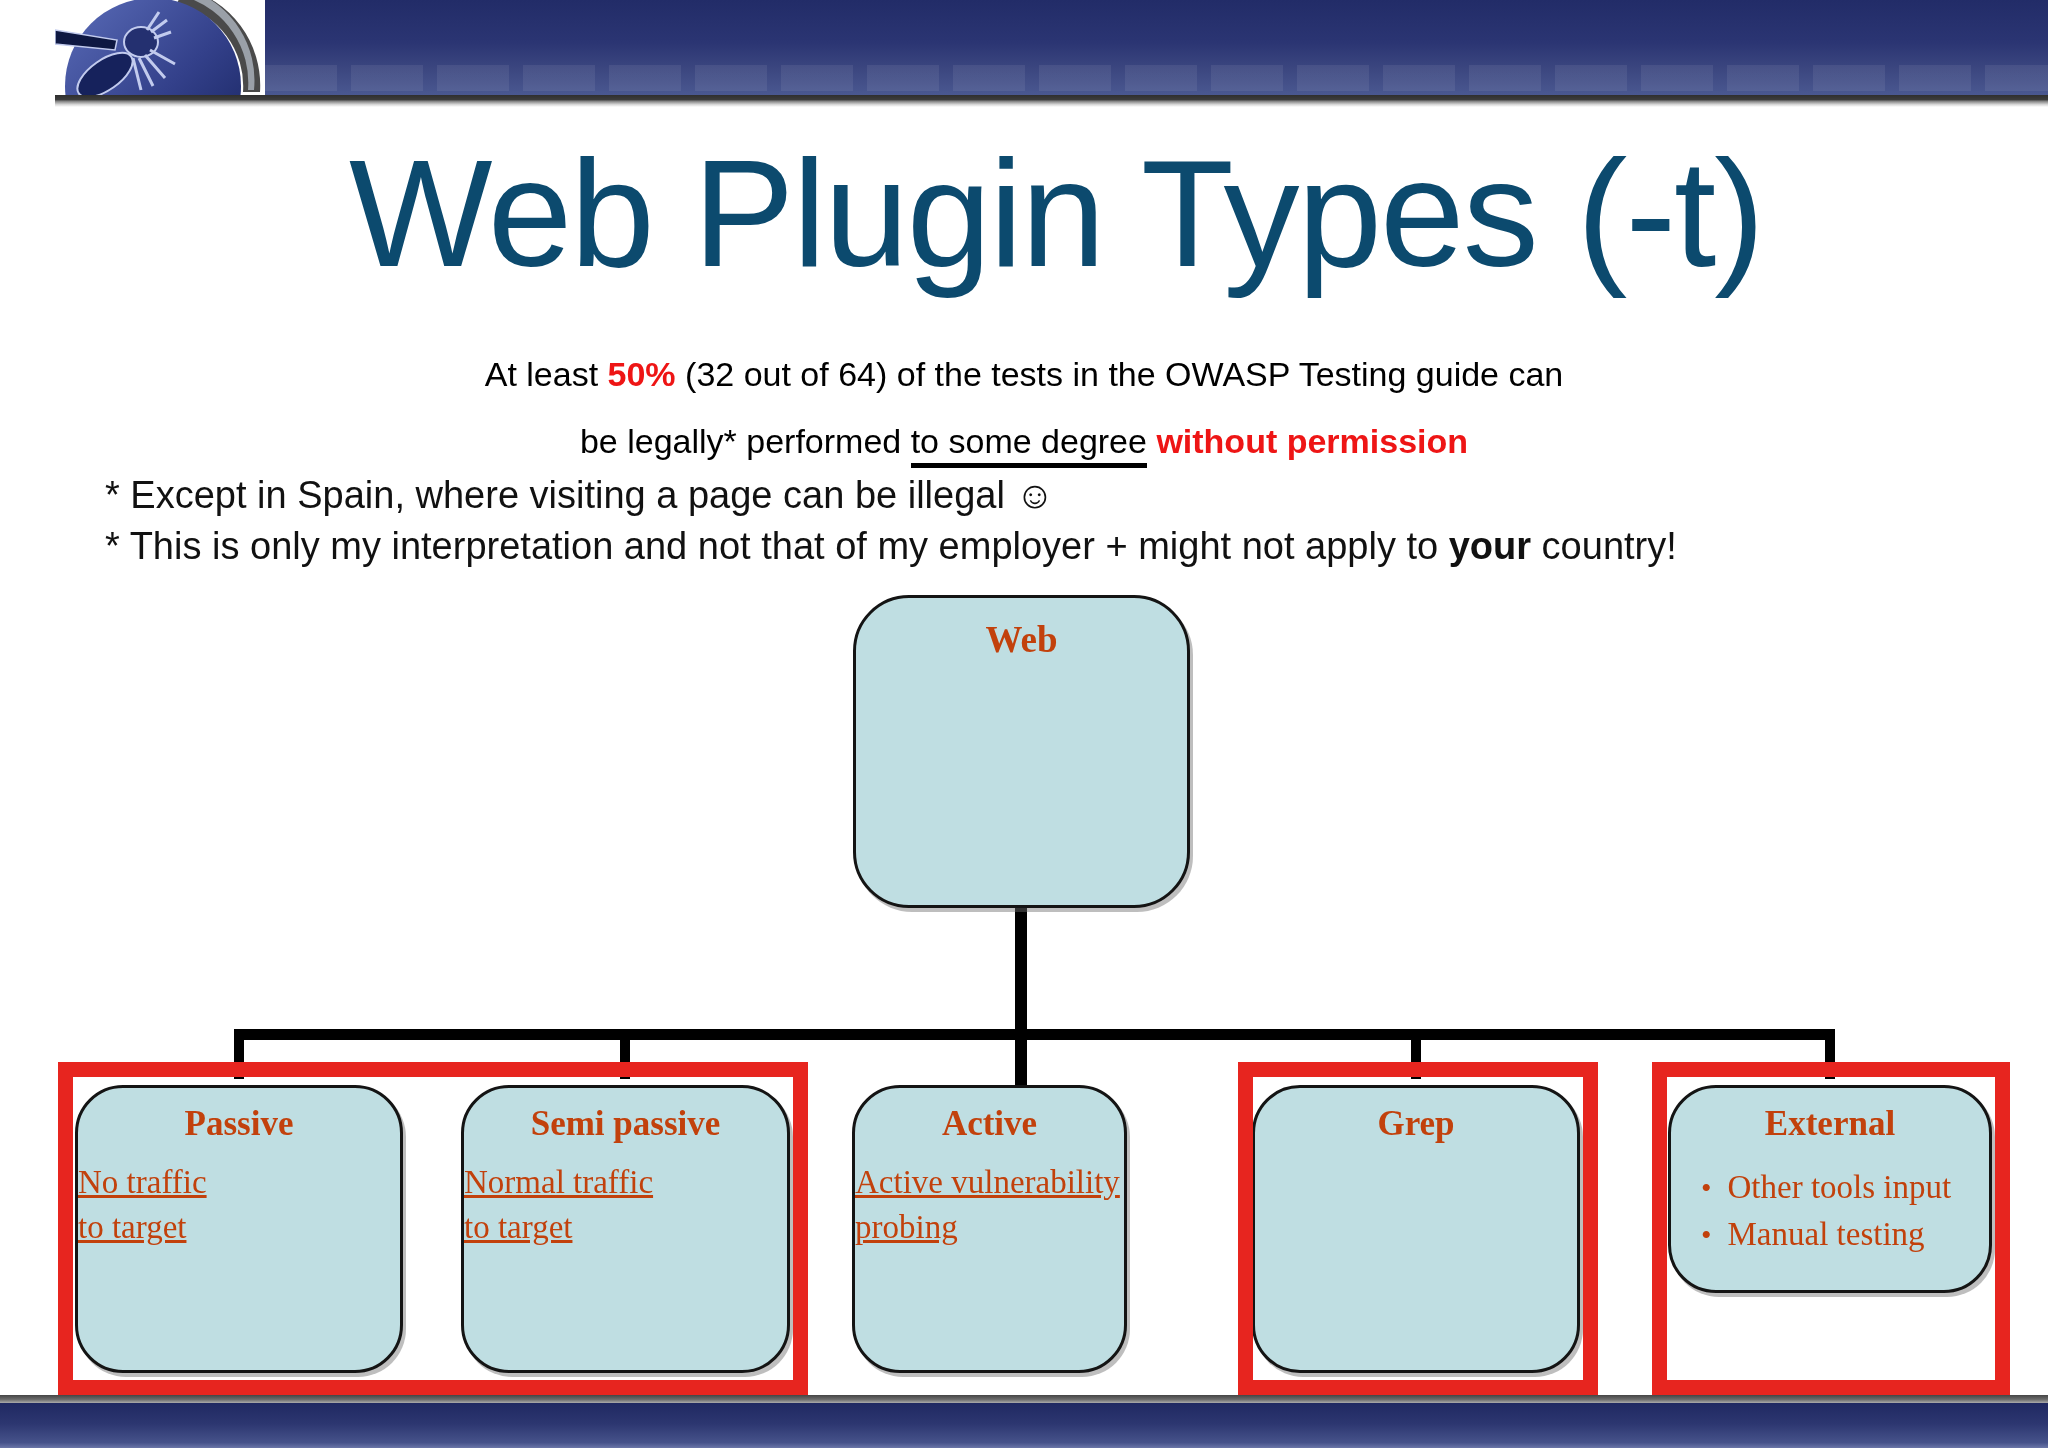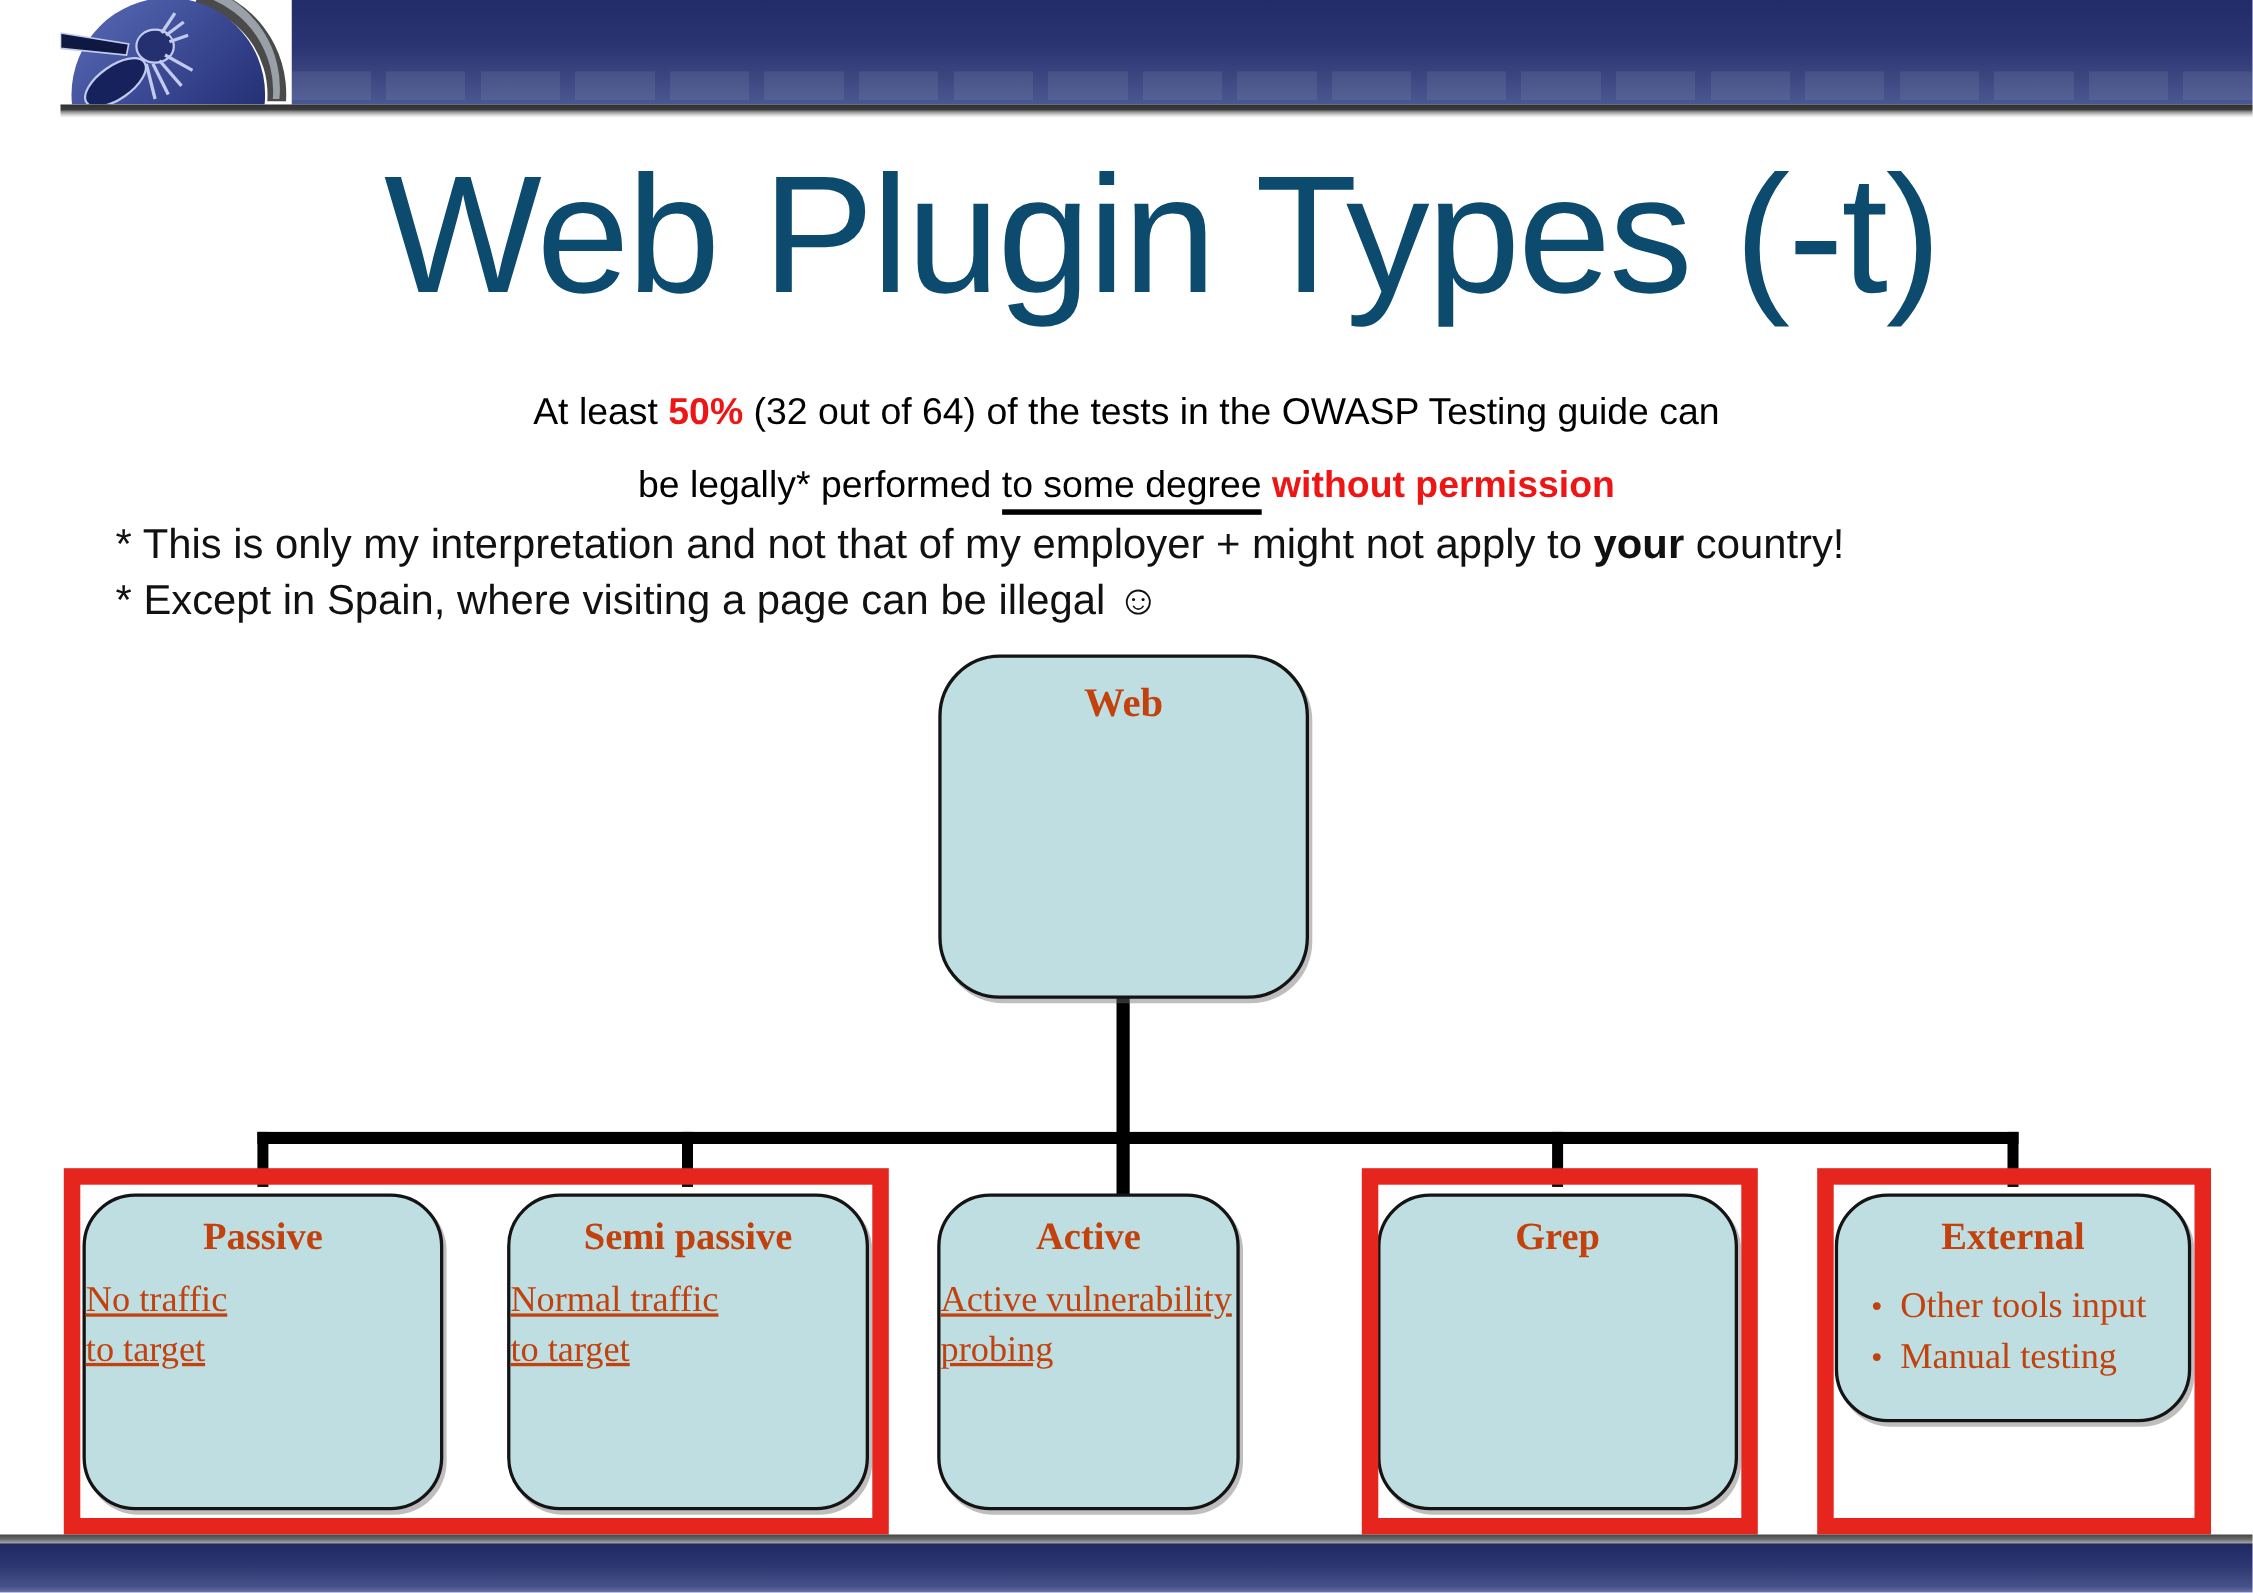--- a/index.html
+++ b/index.html
@@ -99,22 +99,22 @@
   <div class="separator"></div>
 
   <div class="title">Web Plugin Types (-t)</div>
 
   <div class="subtitle">
     <div><span>At least </span><span class="red-bold">50%</span><span> (32 out of 64) of the tests in the OWASP Testing guide can</span></div>
     <div><span>be legally* performed </span><span class="underlined">to some degree</span><span class="red-bold"> without permission</span></div>
   </div>
 
   <div class="notes">
+    <div><span>* Except in Spain, where visiting a page can be illegal </span><span>☺</span></div>
     <div><span>* This is only my interpretation and not that of my employer + might not apply to </span><b>your</b><span> country!</span></div>
-    <div><span>* Except in Spain, where visiting a page can be illegal </span><span>☺</span></div>
   </div>
 
   <div class="connector" id="conn-vmain"></div>
   <div class="connector" id="conn-h"></div>
   <div class="connector stub" id="stub-passive"></div>
   <div class="connector stub" id="stub-semi"></div>
   <div class="connector stub" id="stub-grep"></div>
   <div class="connector stub" id="stub-external"></div>
 
   <div class="node" id="web-box">

